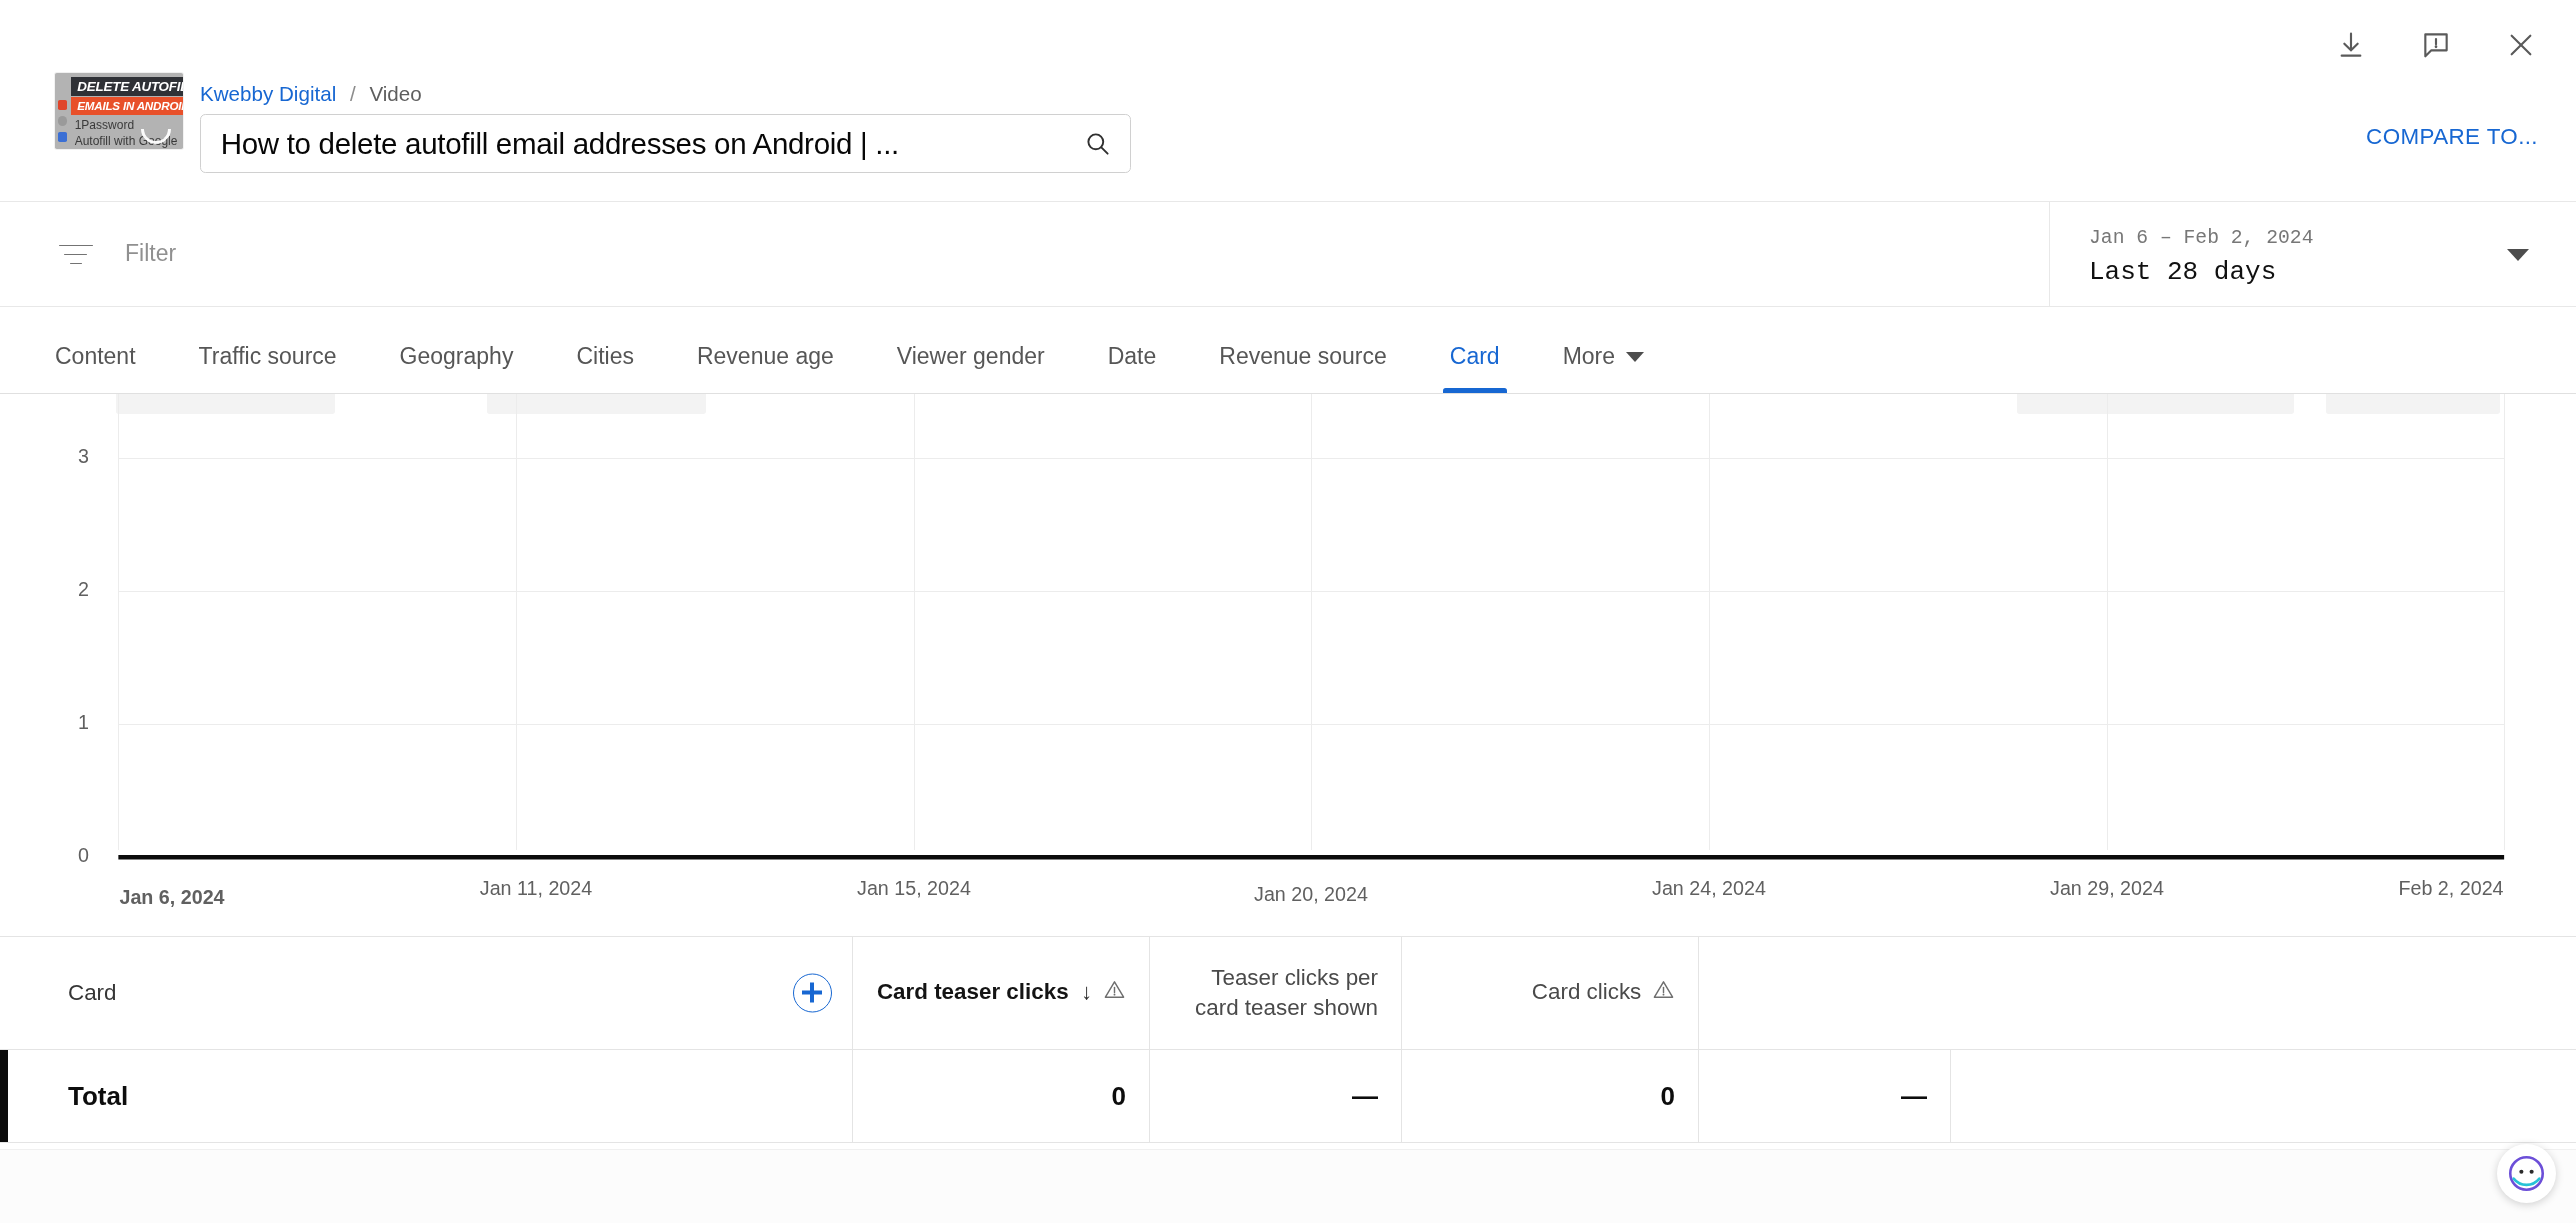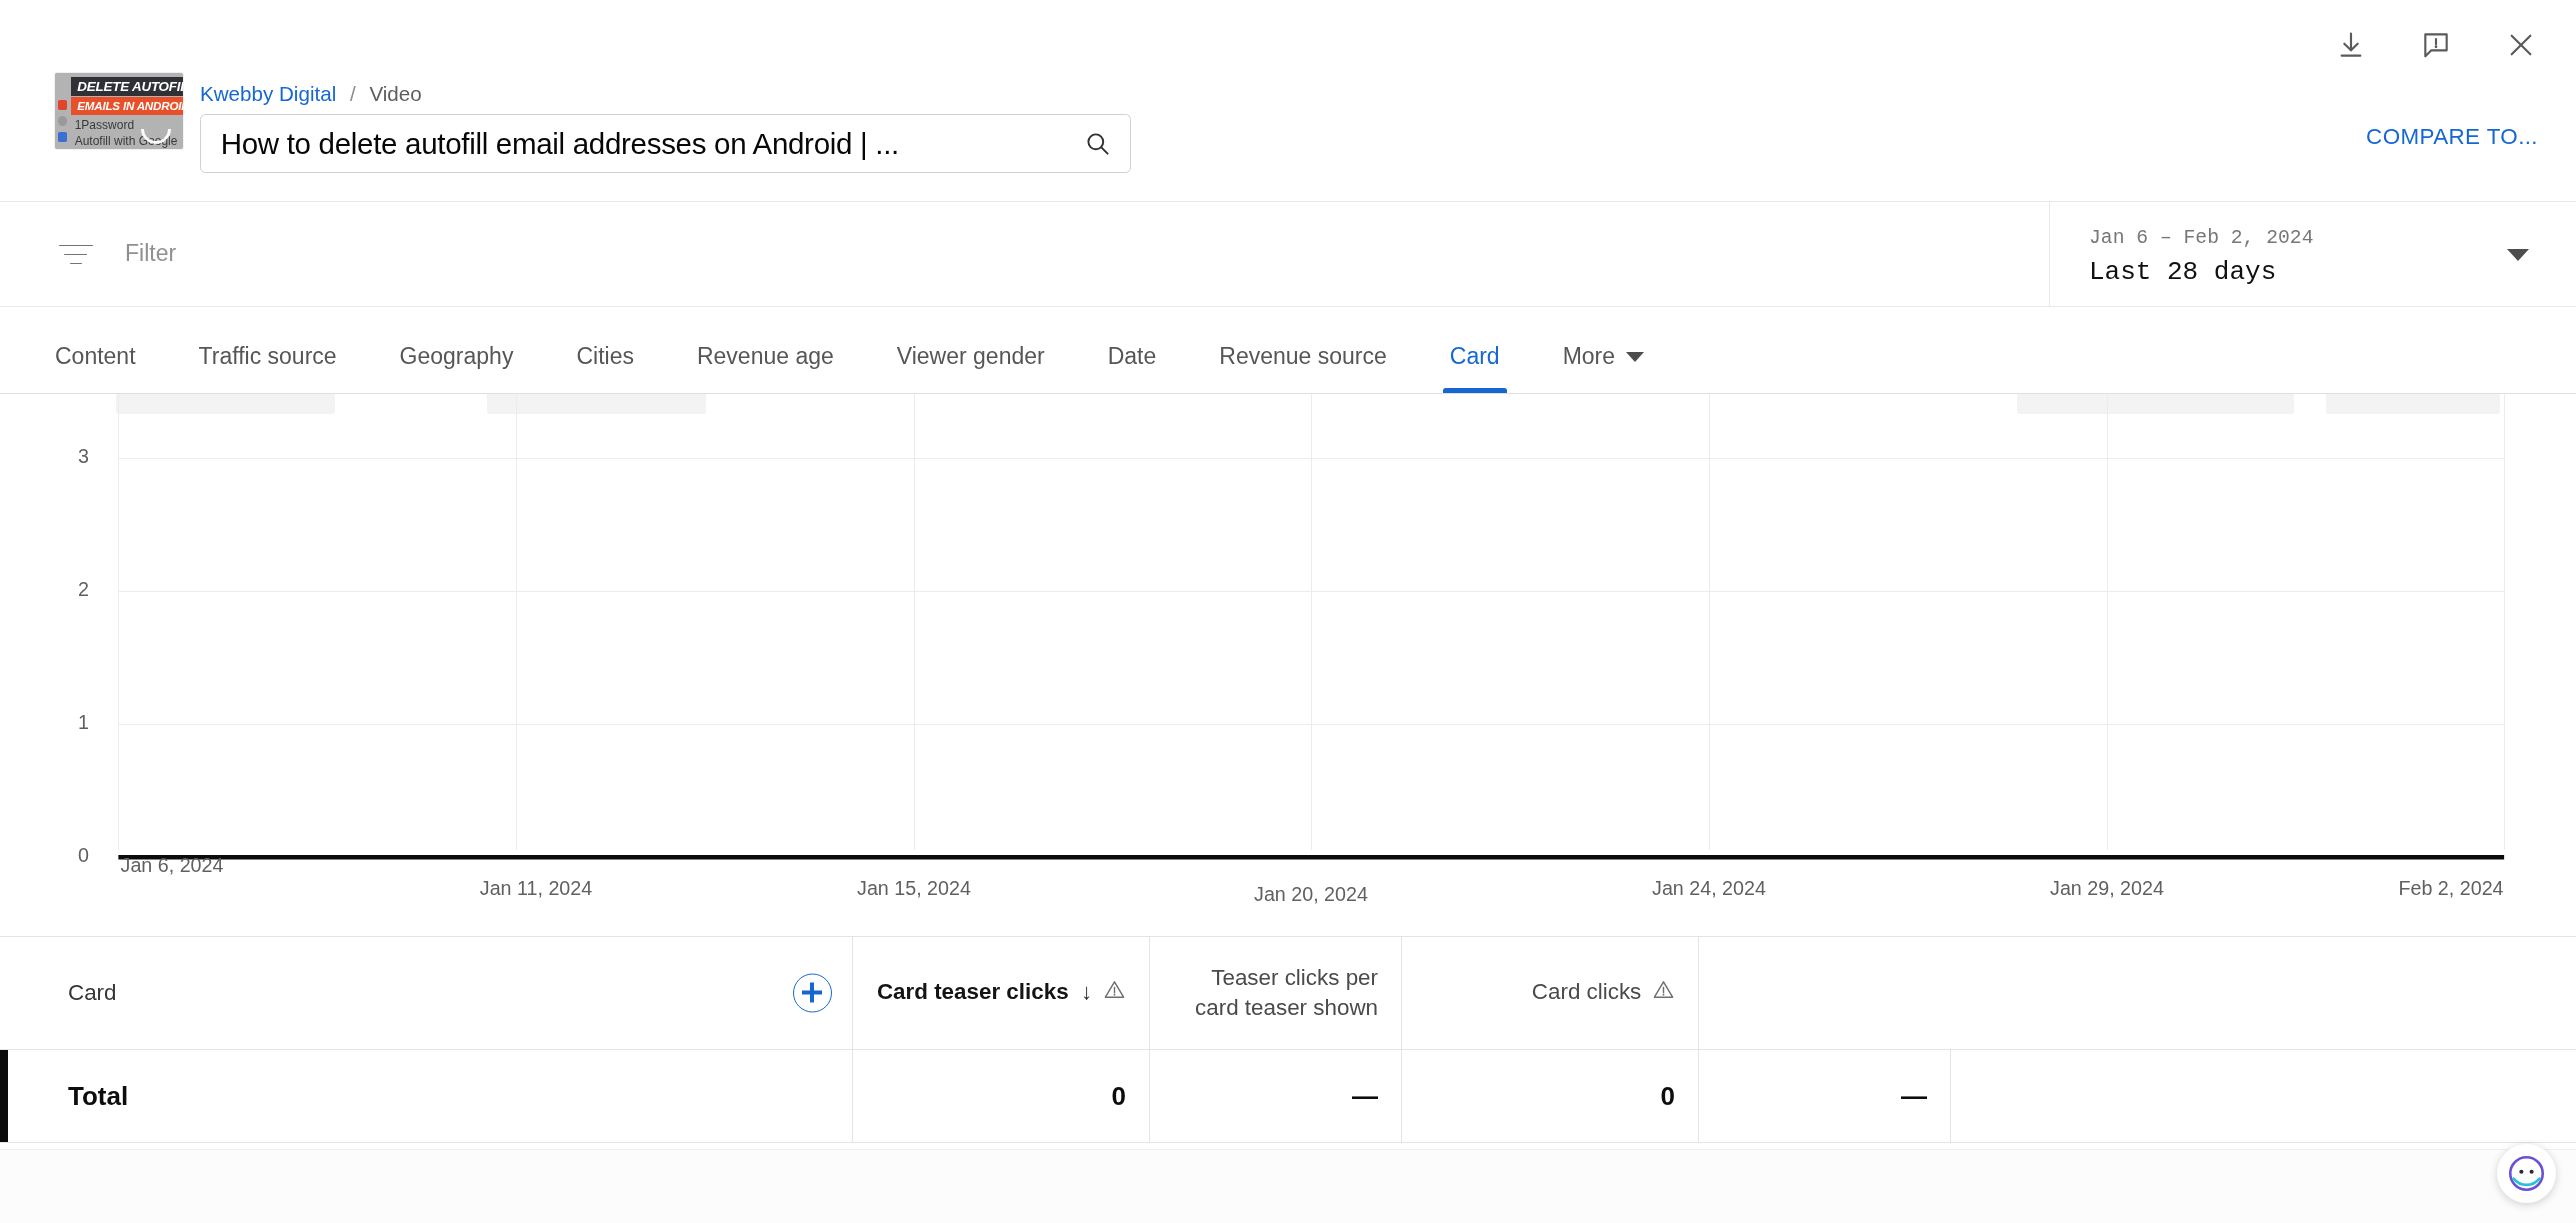--- a/index.html
+++ b/index.html
@@ -312,21 +312,21 @@
         <div class="gline" style="top: 197px;"></div>
         <div class="gline" style="top: 330px;"></div>
       </div>
     <div id="chart-line">
         <svg width="2576" height="541" style="position: absolute; left: 0px; top: 0px;" viewBox="0 0 2880 605">
           <polyline points="132,518 576.6666666666666,518 1021.3333333333333,518 1466,518 1910.6666666666665,518 2355.3333333333335,518 2800,518" fill="none" stroke="#0b0b0b" stroke-width="5"></polyline>
         </svg>
       </div>
     <div id="chart-xaxis">
         <div class="xtickline" style="left: 118px; top: 0px; height: 456px;"></div>
-        <div class="xtick" style="left: 172px; top: 460px;">Jan 6, 2024</div>
+        <div class="xtick" style="left: 172px; top: 492px; font-weight: bold;">Jan 6, 2024</div>
         <div class="xtickline" style="left: 516px; top: 0px; height: 456px;"></div>
         <div class="xtick" style="left: 536px; top: 483px;">Jan 11, 2024</div>
         <div class="xtickline" style="left: 914px; top: 0px; height: 456px;"></div>
         <div class="xtick" style="left: 914px; top: 483px;">Jan 15, 2024</div>
         <div class="xtickline" style="left: 1311px; top: 0px; height: 456px;"></div>
         <div class="xtick" style="left: 1311px; top: 483px; margin-top: 6px;">Jan 20, 2024</div>
         <div class="xtickline" style="left: 1709px; top: 0px; height: 456px;"></div>
         <div class="xtick" style="left: 1709px; top: 483px;">Jan 24, 2024</div>
         <div class="xtickline" style="left: 2107px; top: 0px; height: 456px;"></div>
         <div class="xtick" style="left: 2107px; top: 483px;">Jan 29, 2024</div>

